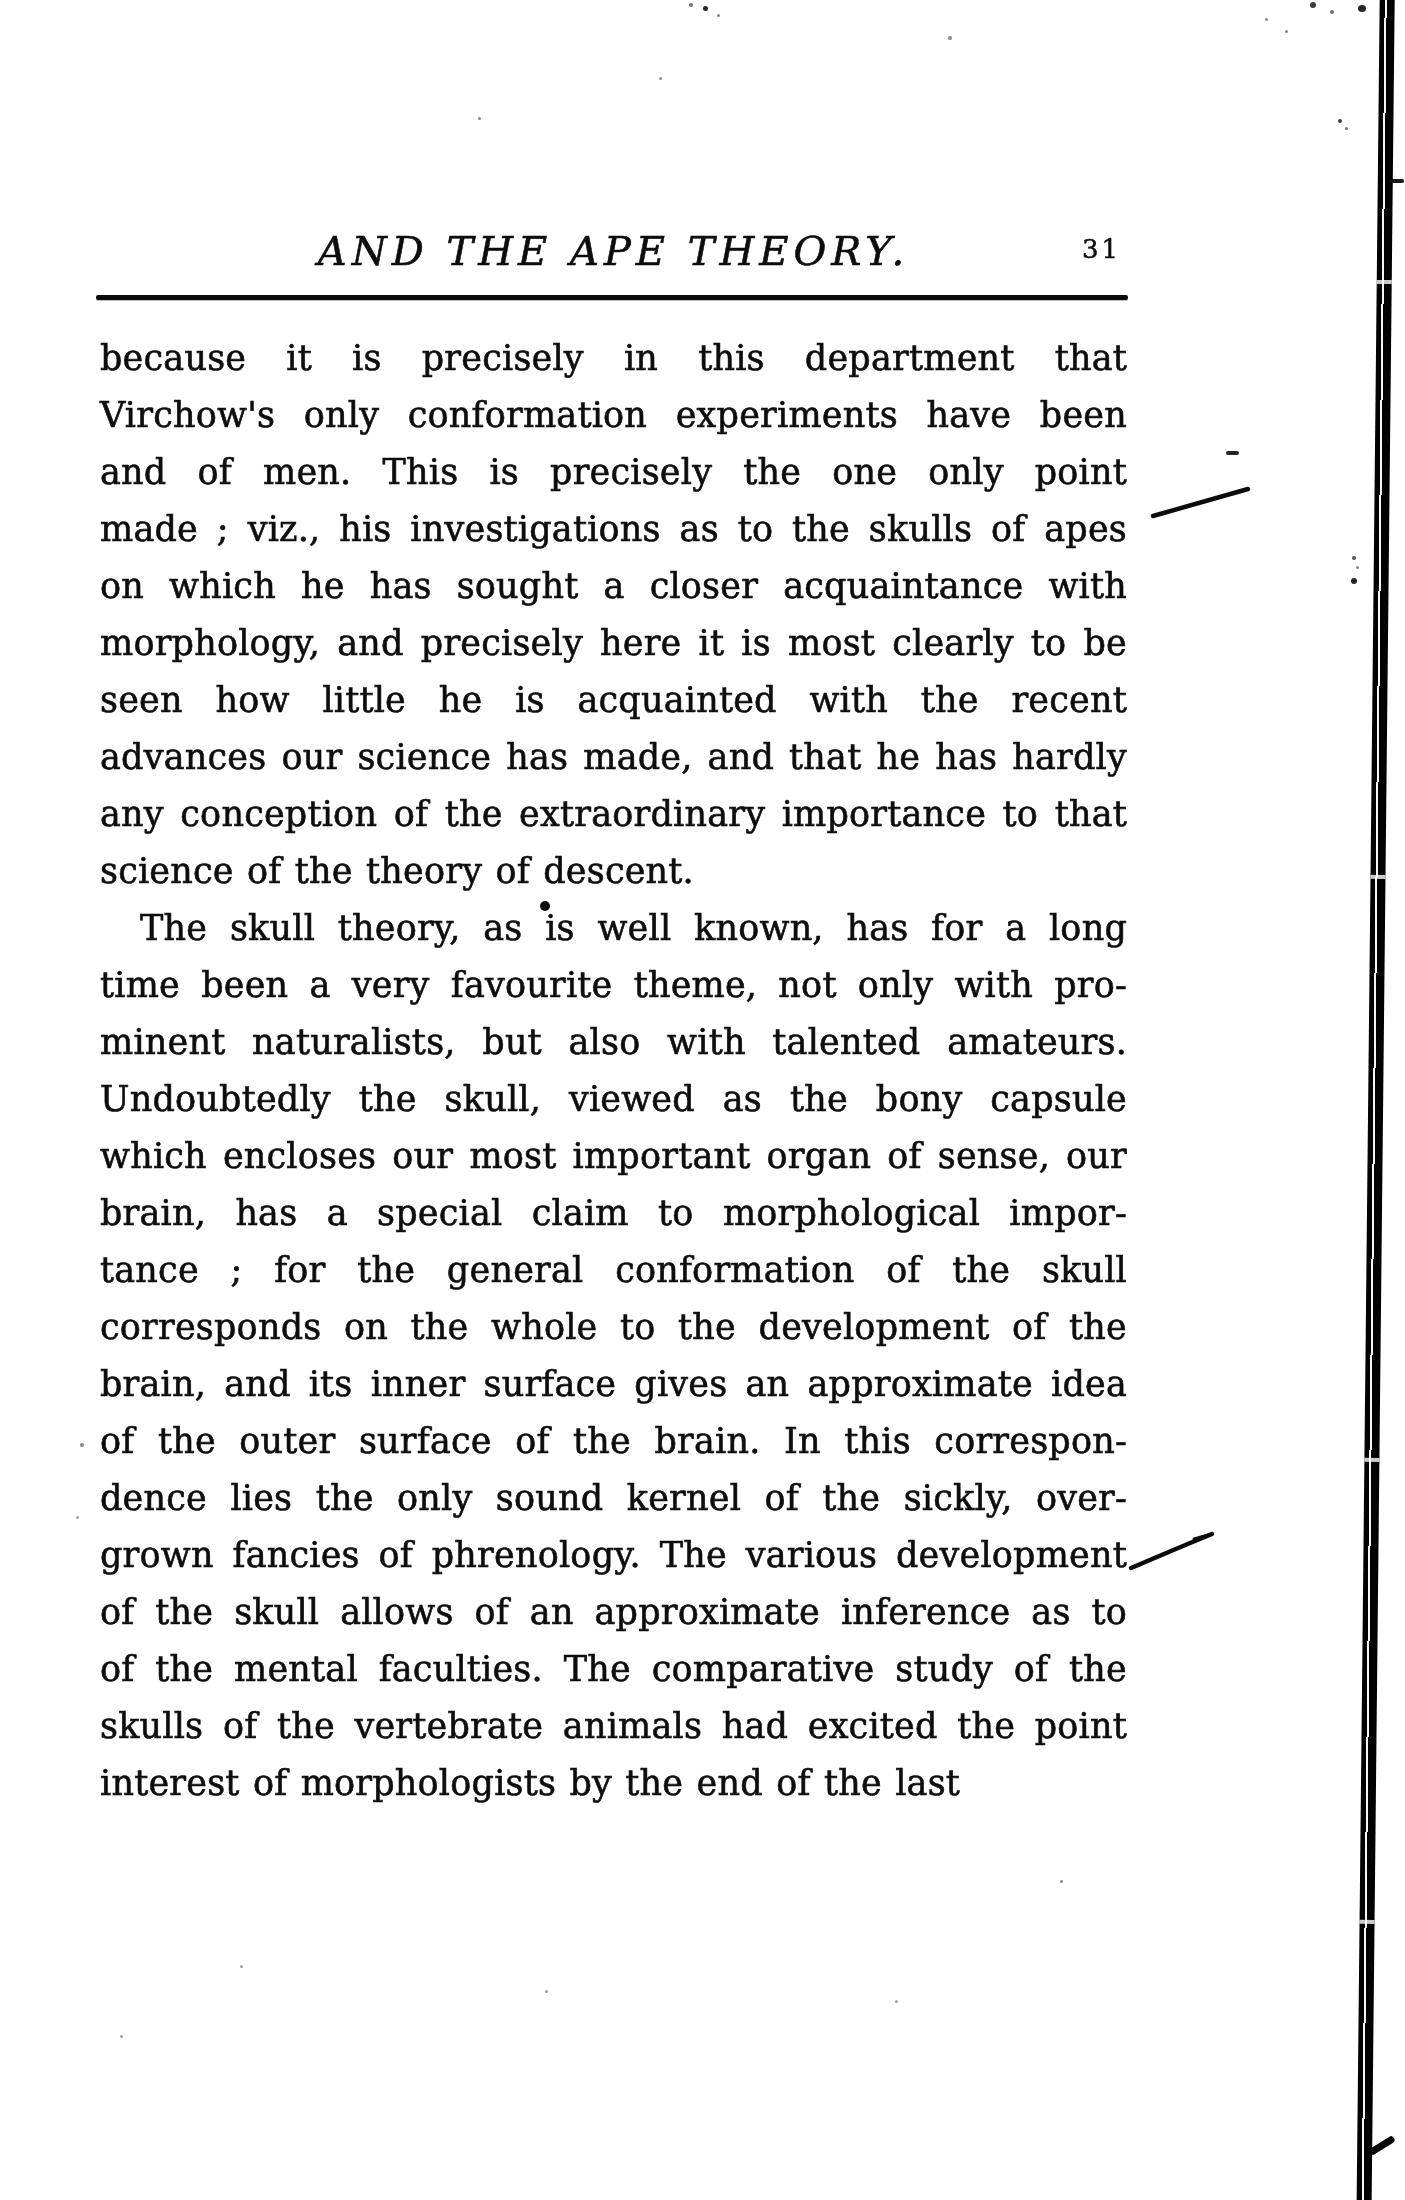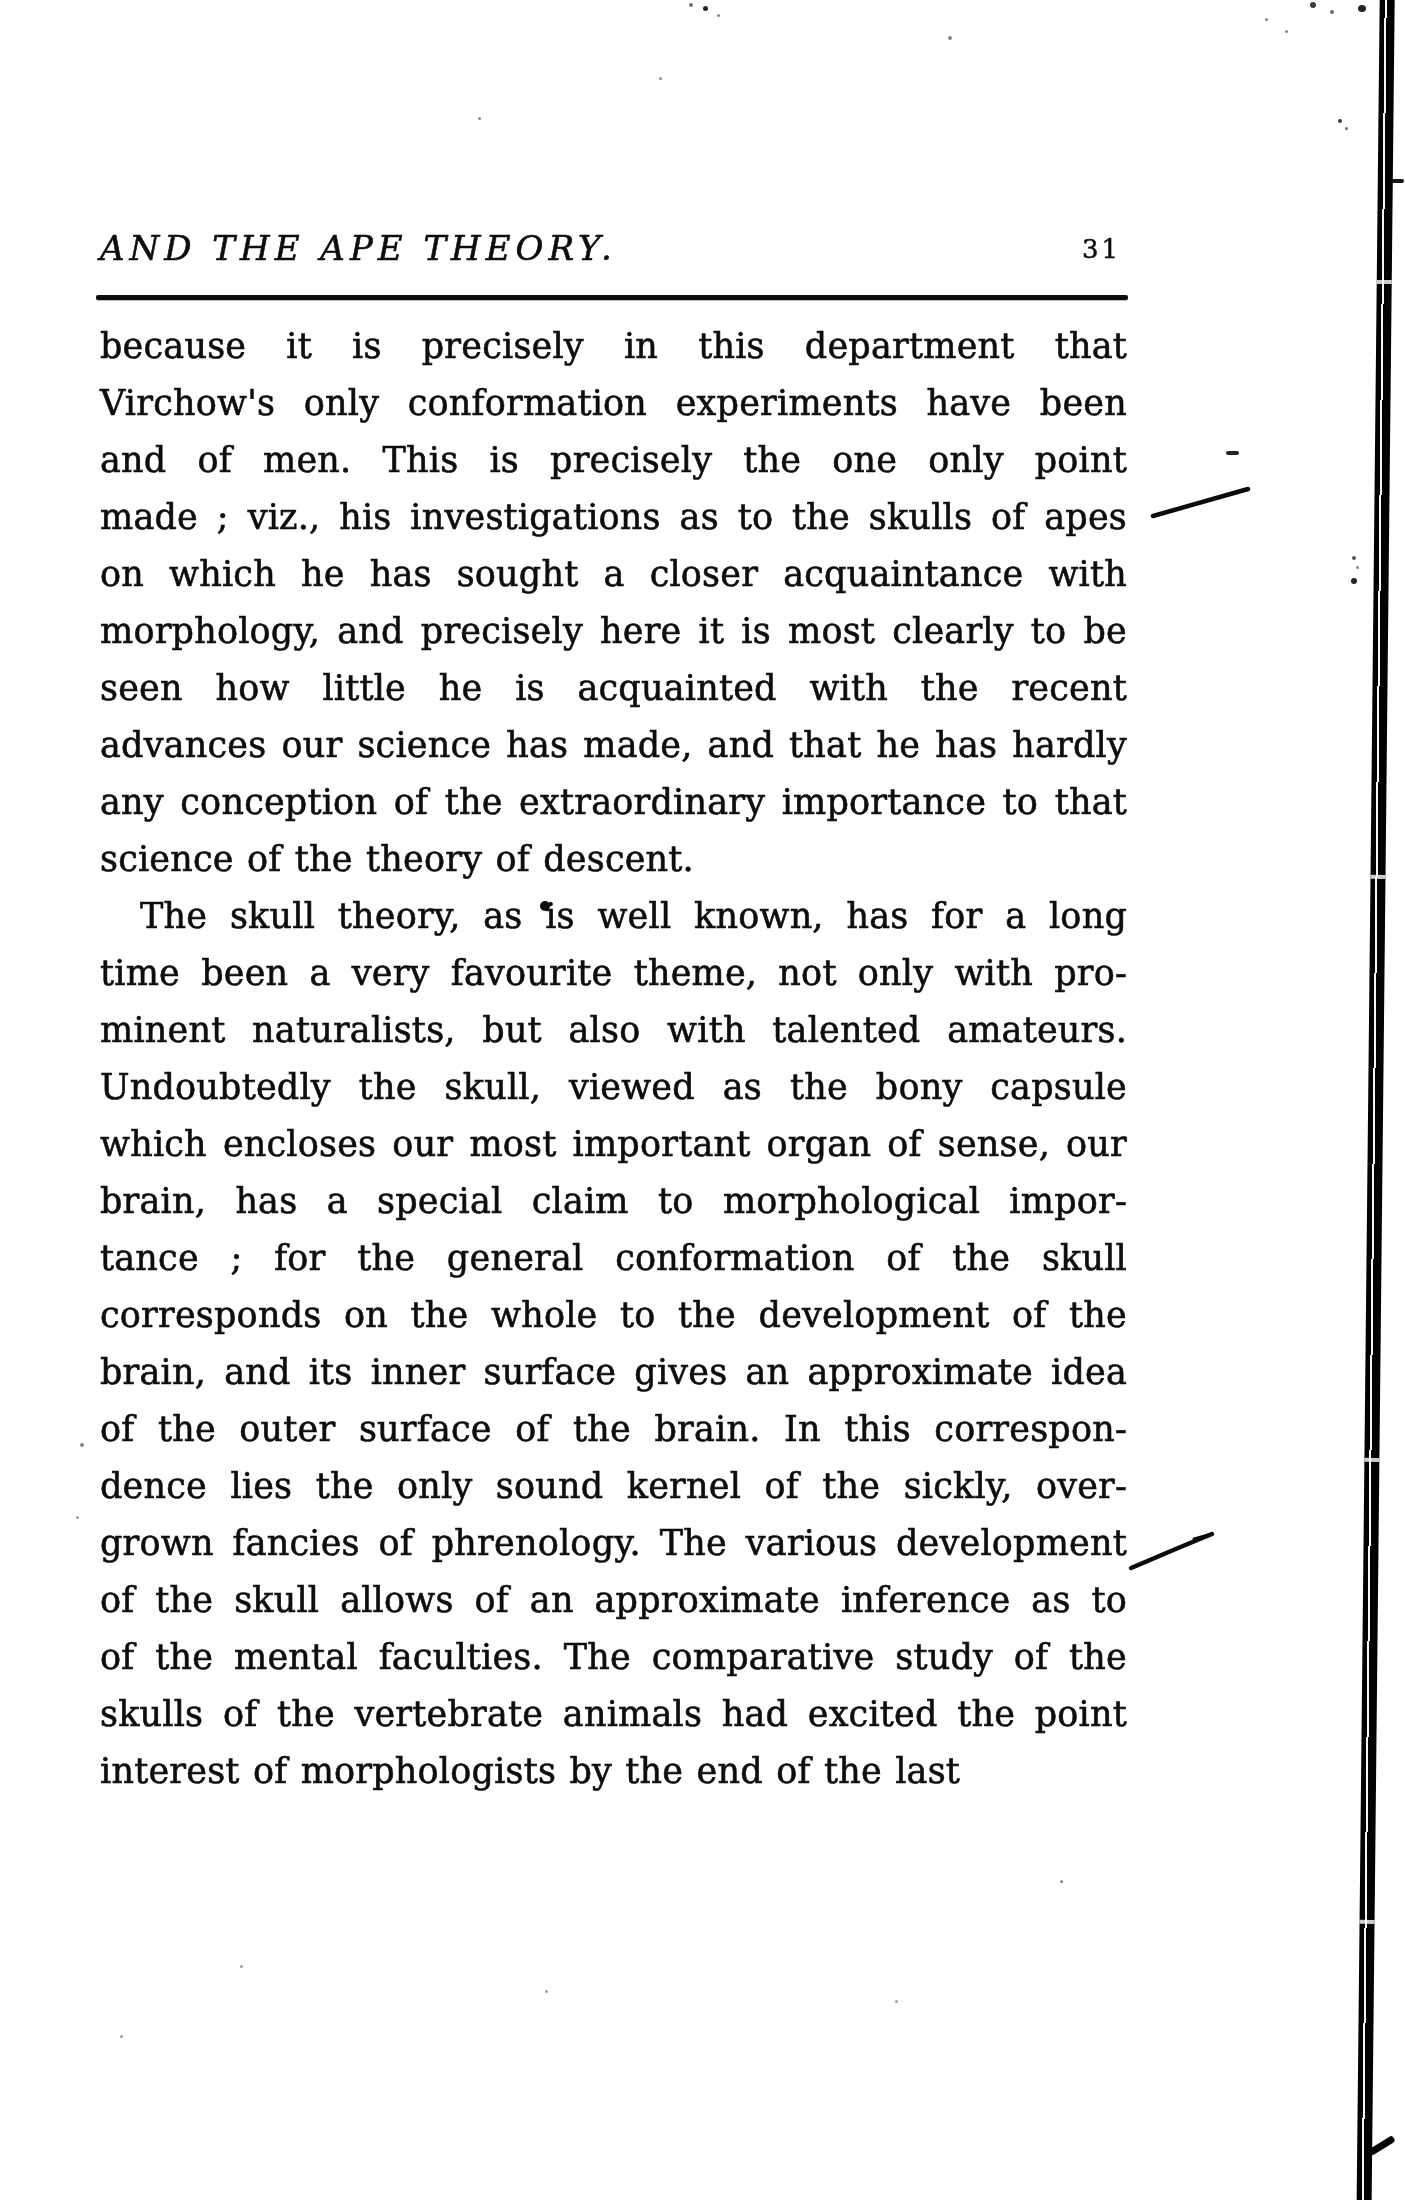--- a/index.html
+++ b/index.html
@@ -7,41 +7,41 @@
     position:relative;
     width:1405px;height:2200px;
     background:#ffffff;
     overflow:hidden;
     font-family:"DejaVu Serif","Liberation Serif",serif;
     color:#0d0d0d;
   }
   
   .running-head{
     position:absolute;left:100px;top:228px;width:1027px;height:46px;
-    text-align:left;
+    text-align:center;
     font-style:italic;
-    font-size:34px;
+    font-size:40px;
     letter-spacing:5px;
     -webkit-text-stroke:0.6px #0d0d0d;
     white-space:nowrap;
   }
   .folio{
     position:absolute;left:1082px;top:234px;
     font-size:26px;letter-spacing:3px;
     -webkit-text-stroke:0.5px #0d0d0d;
   }
   .head-rule{
     position:absolute;left:96px;top:295px;width:1032px;height:5px;
     background:#0b0b0b;
     border-radius:2px;
     box-shadow:0 1px 0 rgba(0,0,0,.25);
   }
   
   .text-block{
-    position:absolute;left:100px;top:318px;width:1027px;
+    position:absolute;left:100px;top:330px;width:1027px;
   }
   .line{
     height:57px;
     line-height:57px;
     font-size:35px;
     letter-spacing:0.2px;
     word-spacing:2px;
     -webkit-text-stroke:0.6px #0d0d0d;
     text-align:justify;
     text-align-last:justify;

